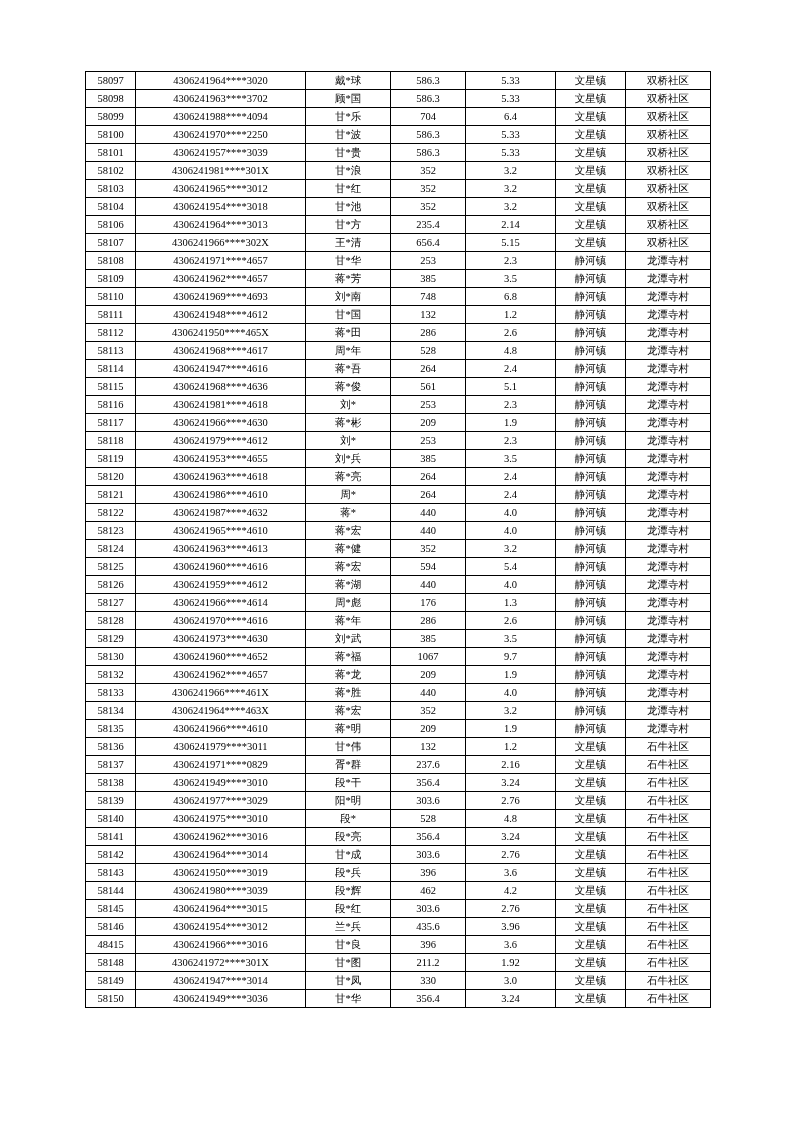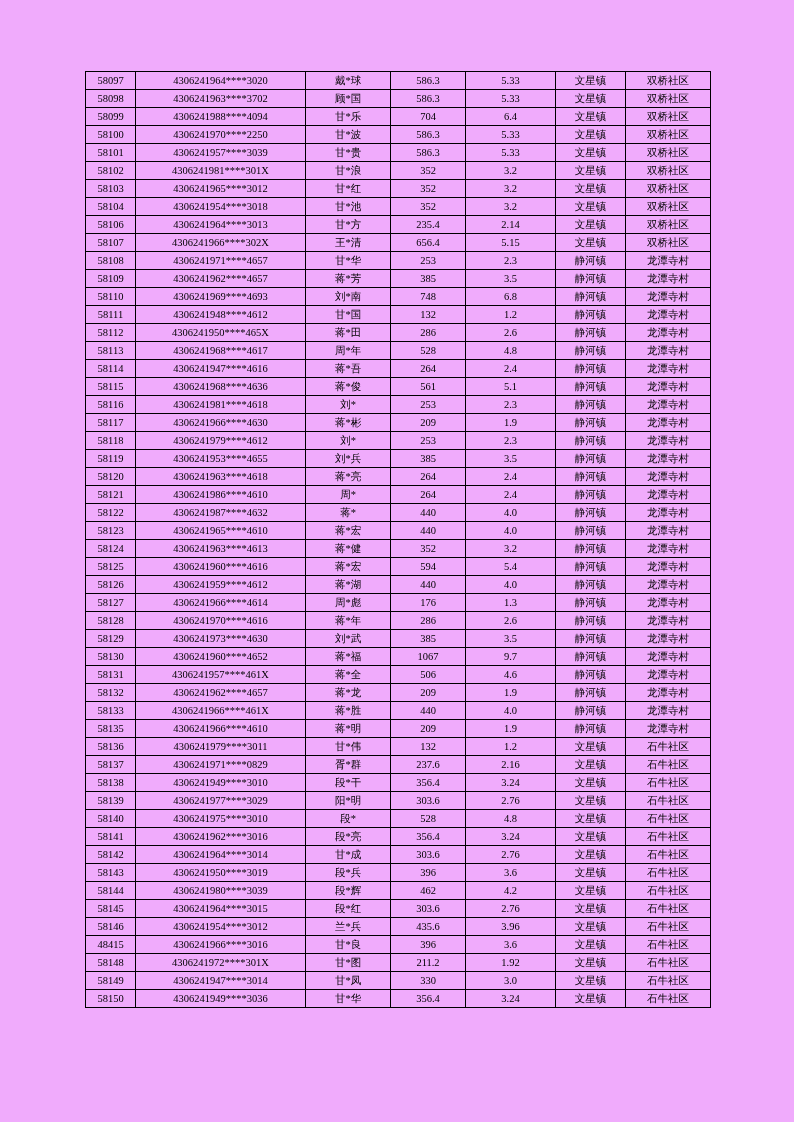--- a/index.html
+++ b/index.html
@@ -9,21 +9,21 @@
   body {
     width: 794px;
     height: 1122px;
     background: #e8e8e8;
     font-family: "Liberation Serif", "DejaVu Serif", serif;
   }
   .page {
     position: relative;
     width: 794px;
     height: 1122px;
-    background: #f0abfc;
+    background: #ffffff;
     overflow: hidden;
   }
   table.data-table {
     position: absolute;
     left: 85px;
     top: 71px;
     width: 625px;
     border-collapse: collapse;
     table-layout: fixed;
   }
@@ -346,47 +346,47 @@
         <tr>
           <td class="col-seq">58130</td>
           <td class="col-id-number">4306241960****4652</td>
           <td class="col-name">蒋*福</td>
           <td class="col-amount">1067</td>
           <td class="col-quantity">9.7</td>
           <td class="col-town">静河镇</td>
           <td class="col-village">龙潭寺村</td>
         </tr>
         <tr>
-          <td class="col-seq">58131</td>
-          <td class="col-id-number">4306241957****461X</td>
-          <td class="col-name">蒋*全</td>
-          <td class="col-amount">506</td>
-          <td class="col-quantity">4.6</td>
-          <td class="col-town">静河镇</td>
-          <td class="col-village">龙潭寺村</td>
-        </tr>
-        <tr>
           <td class="col-seq">58132</td>
           <td class="col-id-number">4306241962****4657</td>
           <td class="col-name">蒋*龙</td>
           <td class="col-amount">209</td>
           <td class="col-quantity">1.9</td>
           <td class="col-town">静河镇</td>
           <td class="col-village">龙潭寺村</td>
         </tr>
         <tr>
           <td class="col-seq">58133</td>
           <td class="col-id-number">4306241966****461X</td>
           <td class="col-name">蒋*胜</td>
           <td class="col-amount">440</td>
           <td class="col-quantity">4.0</td>
           <td class="col-town">静河镇</td>
           <td class="col-village">龙潭寺村</td>
         </tr>
         <tr>
+          <td class="col-seq">58134</td>
+          <td class="col-id-number">4306241964****463X</td>
+          <td class="col-name">蒋*宏</td>
+          <td class="col-amount">352</td>
+          <td class="col-quantity">3.2</td>
+          <td class="col-town">静河镇</td>
+          <td class="col-village">龙潭寺村</td>
+        </tr>
+        <tr>
           <td class="col-seq">58135</td>
           <td class="col-id-number">4306241966****4610</td>
           <td class="col-name">蒋*明</td>
           <td class="col-amount">209</td>
           <td class="col-quantity">1.9</td>
           <td class="col-town">静河镇</td>
           <td class="col-village">龙潭寺村</td>
         </tr>
         <tr>
           <td class="col-seq">58136</td>

